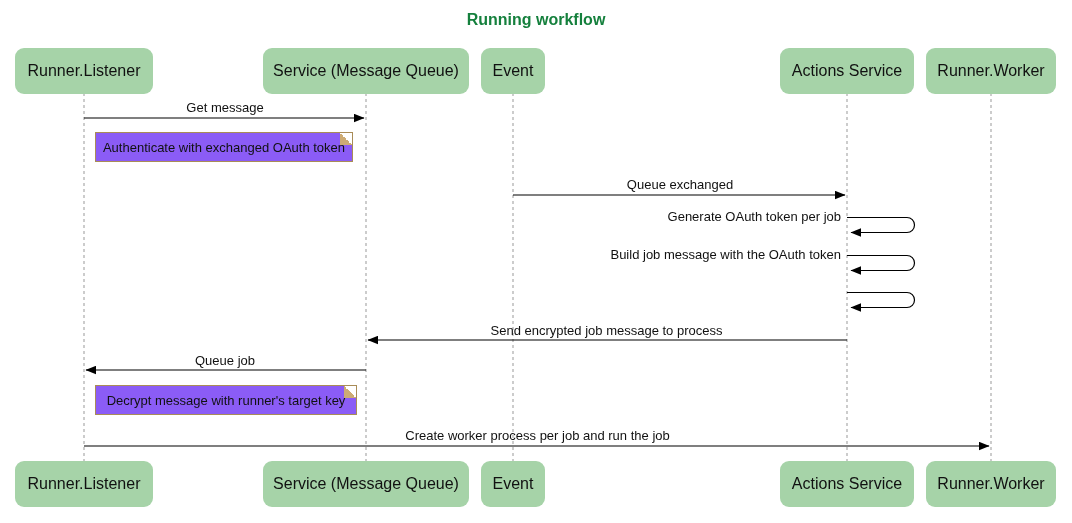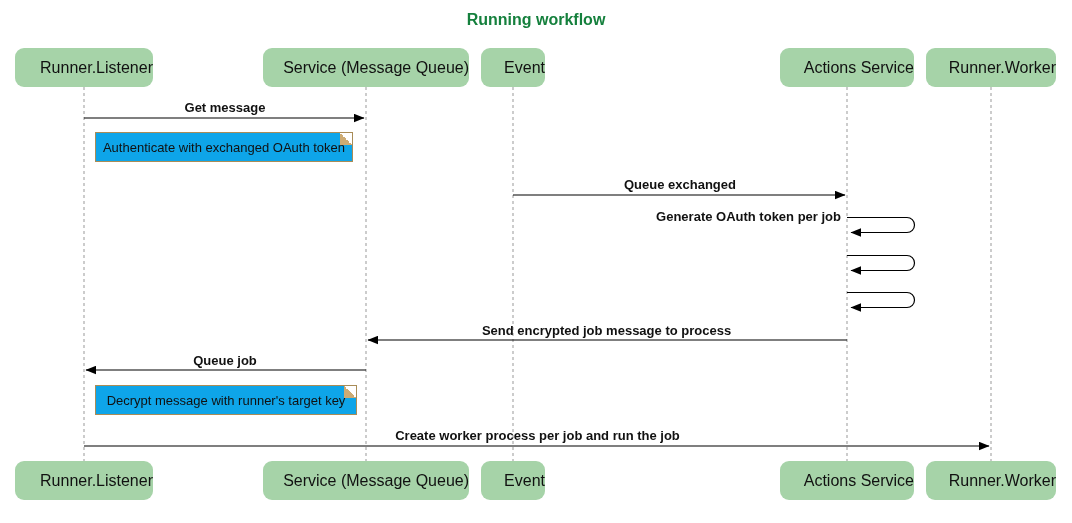--- a/index.html
+++ b/index.html
@@ -22,46 +22,45 @@
     font-weight: bold;
     color: #15803d;
   }
   .layer {
     position: absolute;
     top: 0;
     left: 0;
   }
   .actor {
     position: absolute;
-    height: 39px;
+    height: 46px;
     background: #A6D3A8;
     border-radius: 9px;
     display: flex;
     align-items: center;
-    justify-content: flex-end;
+    justify-content: center;
     font-size: 16px;
     color: #111111;
     box-sizing: border-box;
   }
   .msg-label {
     position: absolute;
     height: 16px;
     line-height: 16px;
     font-size: 13px;
     color: #111111;
     text-align: center;
     white-space: nowrap;
-    font-weight: bold;
   }
   .msg-label.right-align {
     text-align: right;
   }
   .note {
     position: absolute;
-    background: #0ea5e9;
+    background: #8b5cf6;
     border: 1px solid #A98C57;
     display: flex;
     align-items: center;
     justify-content: center;
     font-size: 13px;
     color: #111111;
     box-sizing: border-box;
     white-space: nowrap;
   }
   .note .fold {
@@ -117,20 +116,21 @@
   <div class="actor" style="left:780px; top:48px; width:134px;">
     <span>Actions Service</span>
   </div>
   <div class="actor" style="left:926px; top:48px; width:130px;">
     <span>Runner.Worker</span>
   </div>
 
   <div class="msg-label" style="left:84px; width:282px; top:100px;">Get message</div>
   <div class="msg-label" style="left:513px; width:334px; top:177px;">Queue exchanged</div>
   <div class="msg-label right-align" style="right:231px; top:209px;">Generate OAuth token per job</div>
+  <div class="msg-label right-align" style="right:231px; top:247px;">Build job message with the OAuth token</div>
   <div class="msg-label" style="left:366px; width:481px; top:323px;">Send encrypted job message to process</div>
   <div class="msg-label" style="left:84px; width:282px; top:353px;">Queue job</div>
   <div class="msg-label" style="left:84px; width:907px; top:428px;">Create worker process per job and run the job</div>
 
   <div class="note" style="left:95px; top:132px; width:258px; height:30px;">
     <span class="fold"></span>
     <span>Authenticate with exchanged OAuth token</span>
   </div>
   <div class="note" style="left:95px; top:385px; width:262px; height:30px;">
     <span class="fold"></span>

